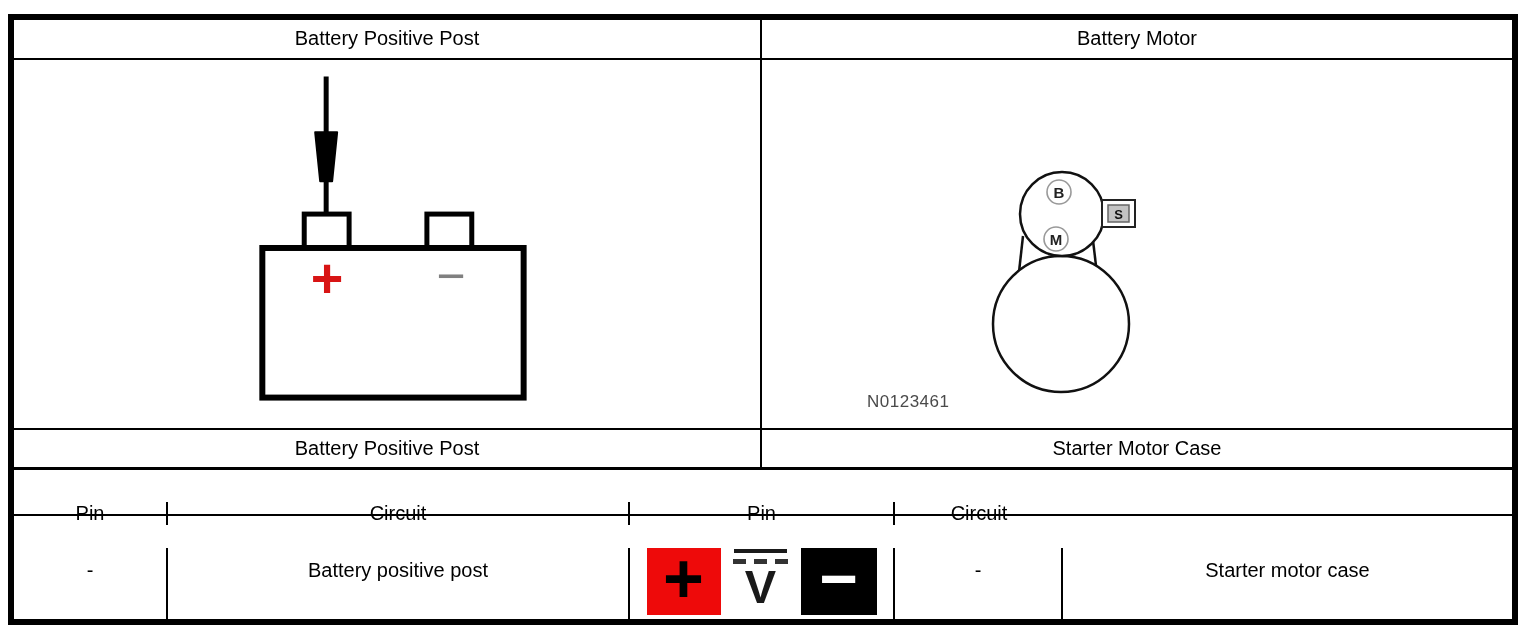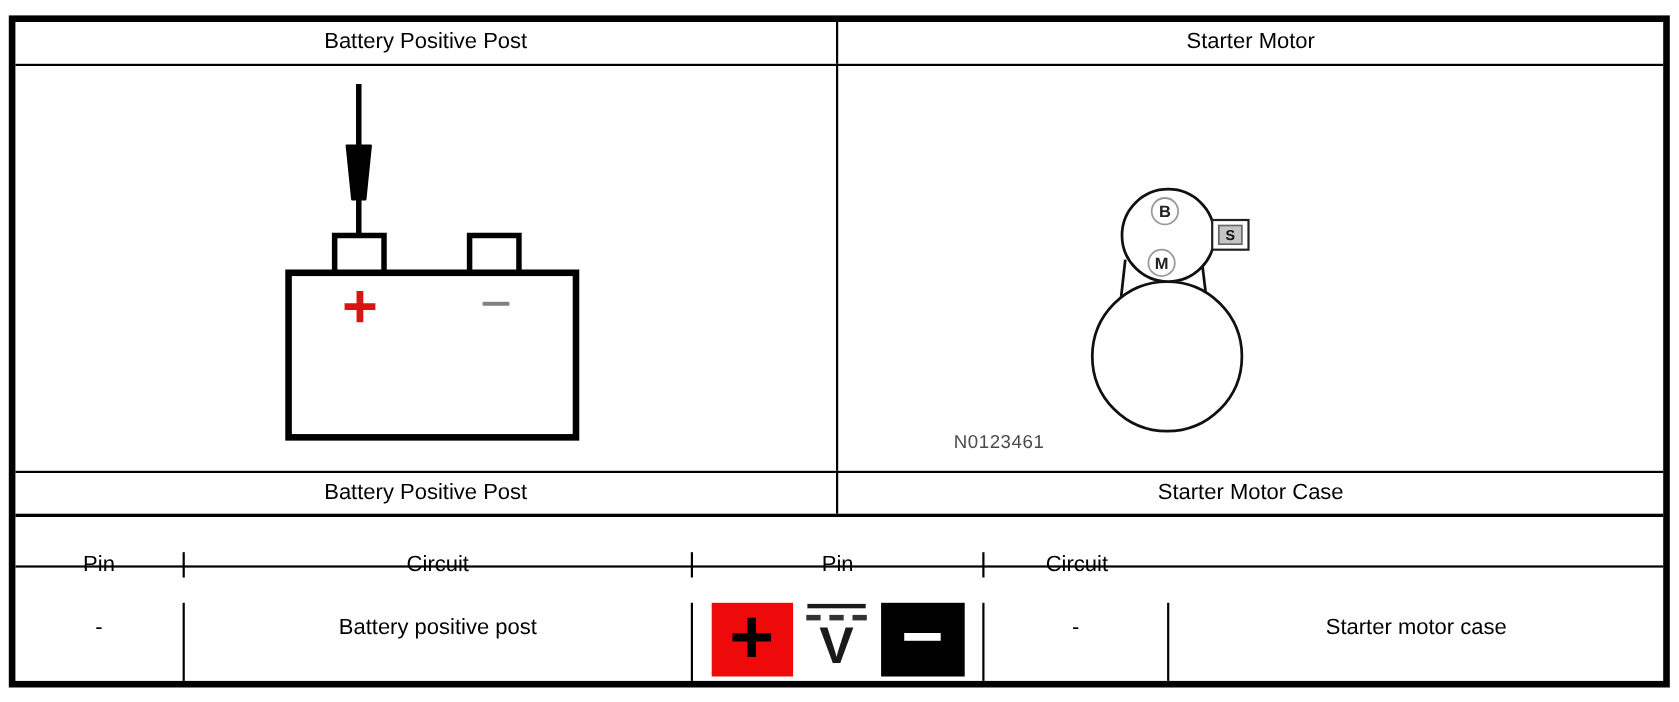--- a/index.html
+++ b/index.html
@@ -42,21 +42,21 @@
 <body>
 
 <div class="page">
   <div class="frame">
 
     <div class="row row-header">
       <div class="half-left title-cell">
         <span>Battery Positive Post</span>
       </div>
       <div class="half-right title-cell">
-        <span>Starter Motor</span>
+        <span>Battery Motor</span>
       </div>
     </div>
 
     <div class="row row-image">
       <div class="half-left image-cell">
         <svg viewBox="0 0 748 368">
 
           <line x1="313" y1="16" x2="313" y2="160" stroke="#000" stroke-width="5"></line>
           <polygon points="302,72 324,72 319,121 307,121" fill="#000" stroke="#000" stroke-linejoin="round" stroke-width="2"></polygon>
 

